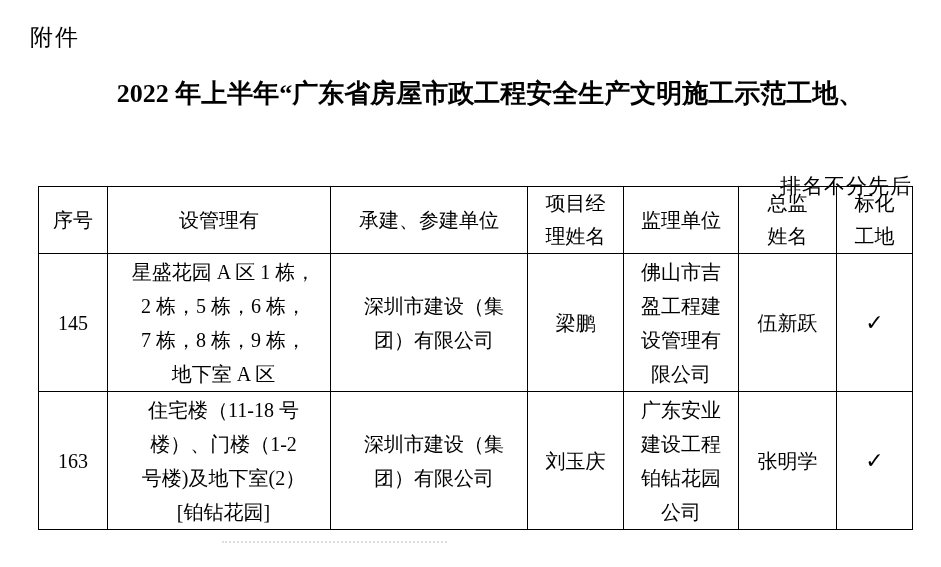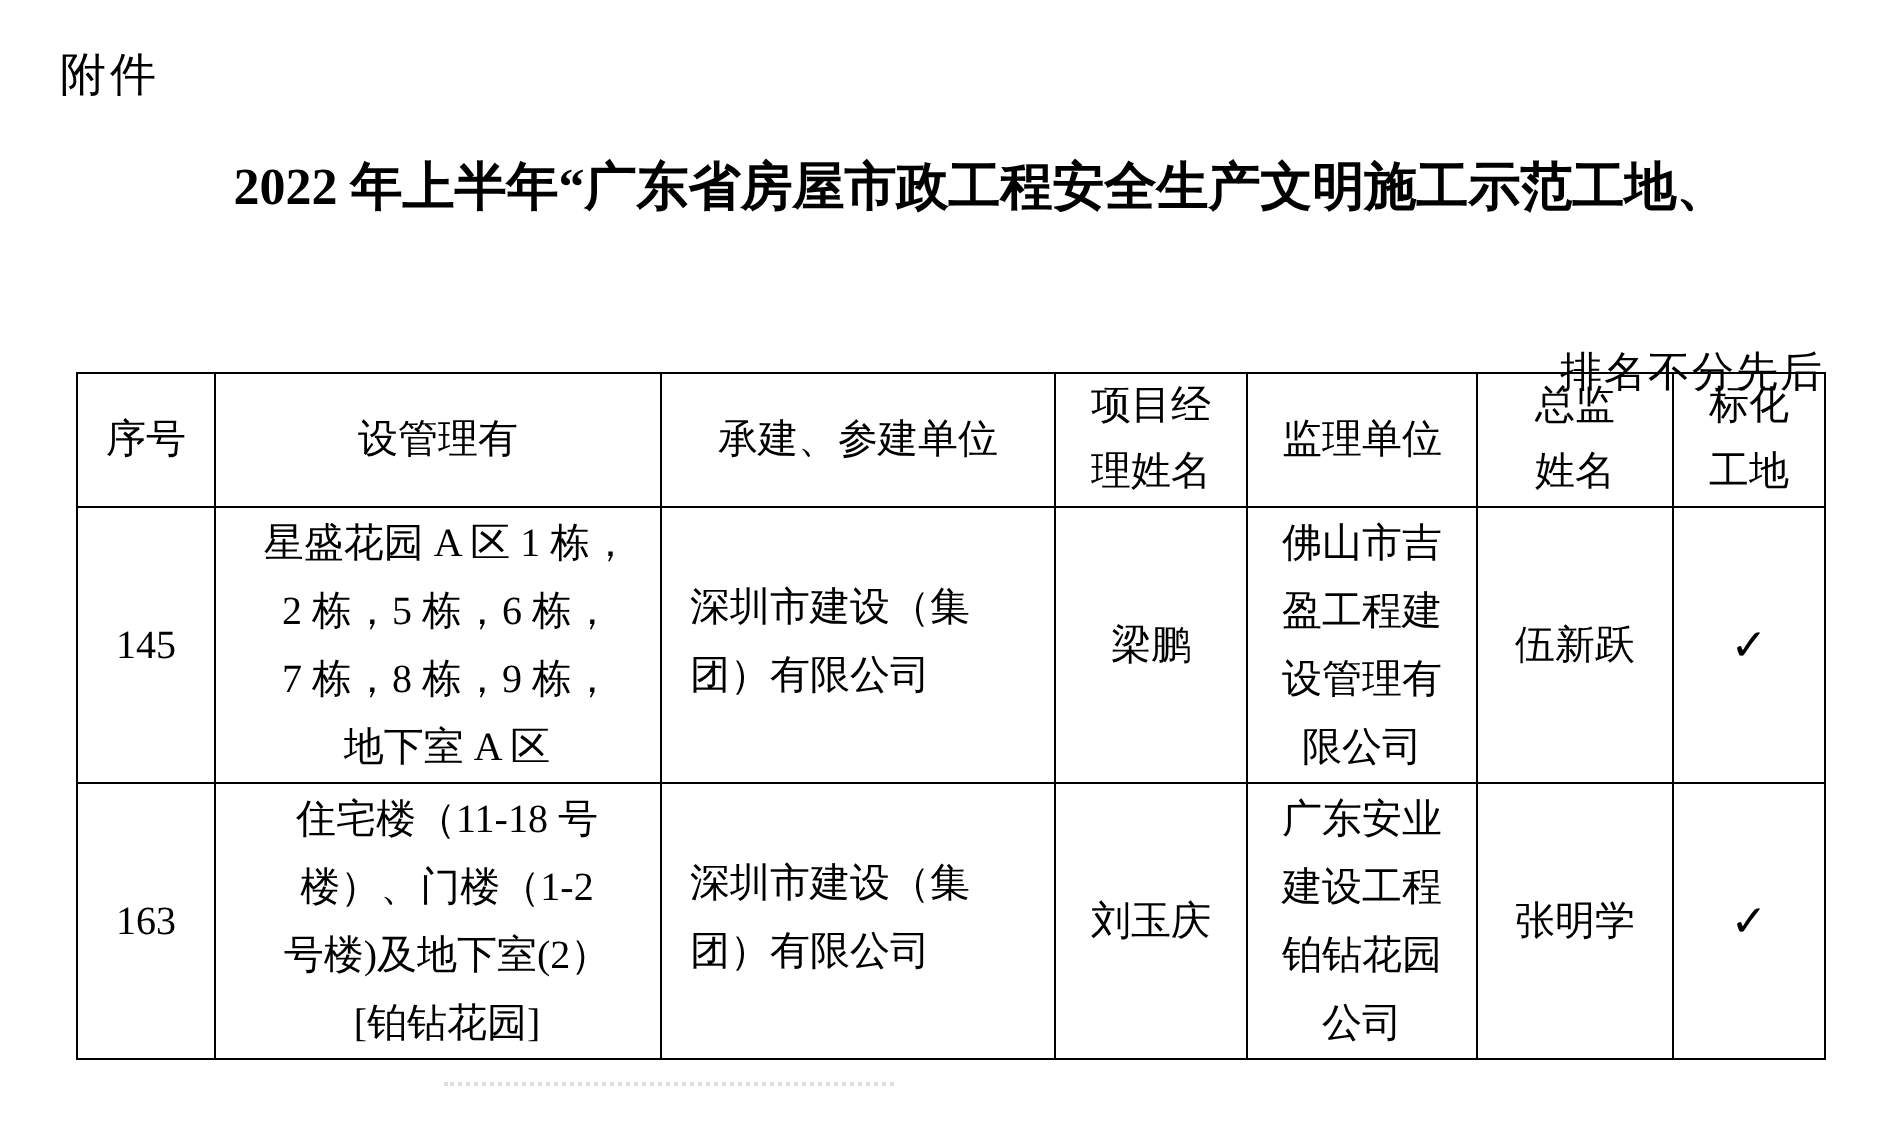--- a/index.html
+++ b/index.html
@@ -63,24 +63,23 @@
   }
   .review-table thead tr { height: 54px; }
   .review-table tbody tr { height: 138px; }
   .review-table th { line-height: 33px; }
   td.cell-left {
     text-align: center;
     padding-left: 13px;
     padding-right: 4px;
   }
   td.cell-contractor {
-    text-align: left;
+    text-align: center;
     padding-left: 14px;
     padding-right: 4px;
-    font-family: Liberation Mono, monospace;
   }
   td.cell-check {
     font-size: 22px;
   }
   .scan-artifact {
     position: absolute;
     left: 222px;
     top: 541px;
     width: 225px;
     height: 3px;

